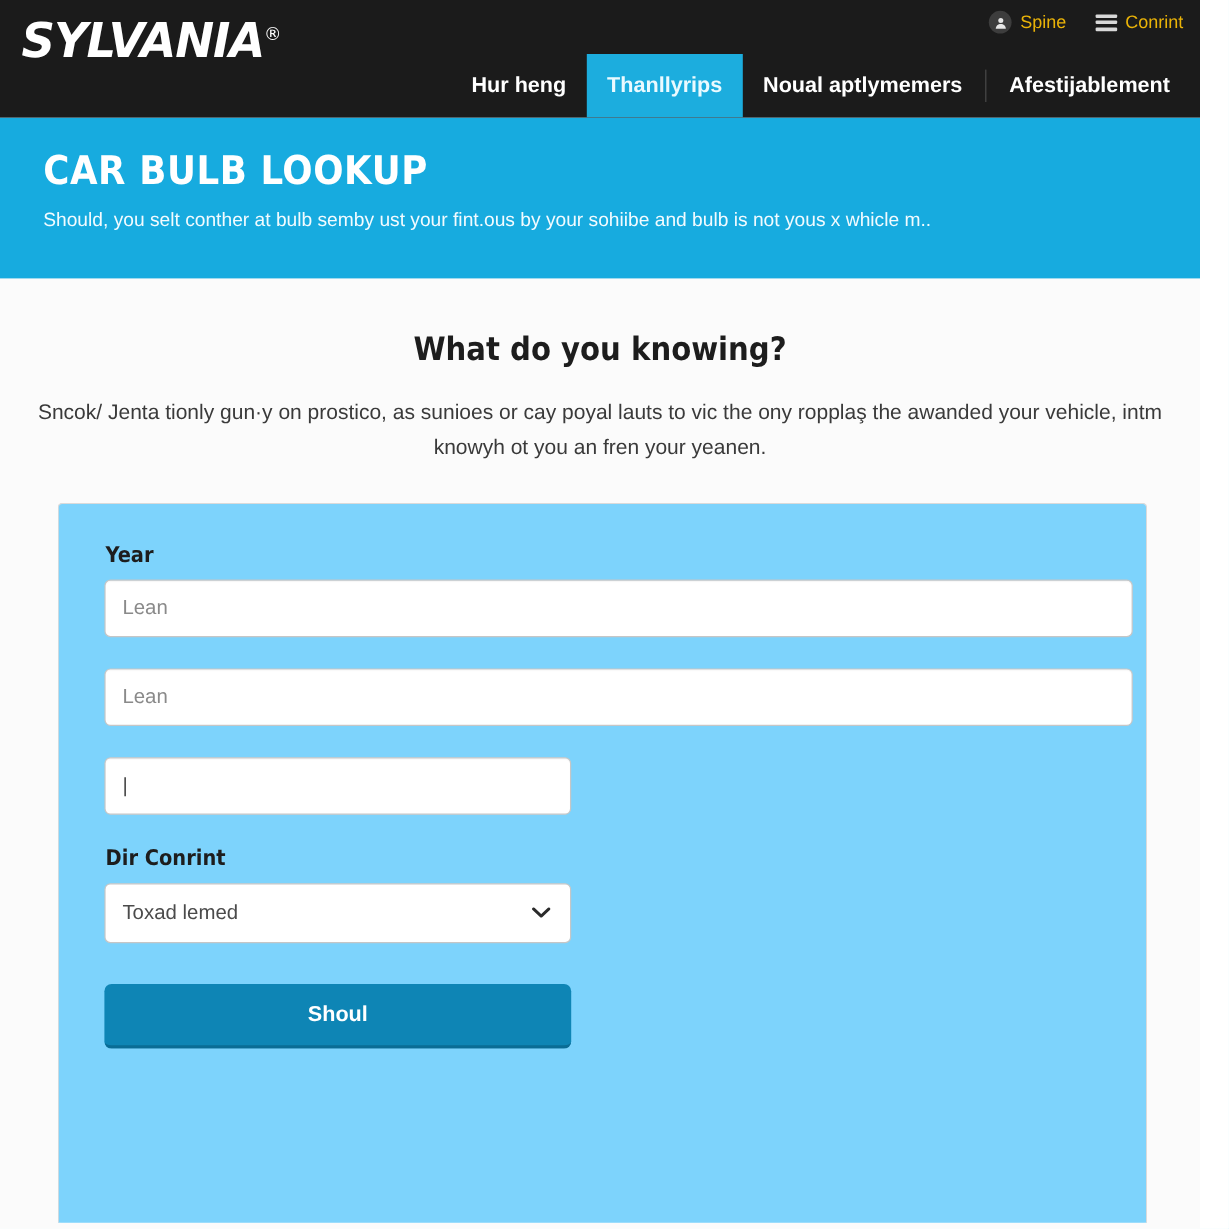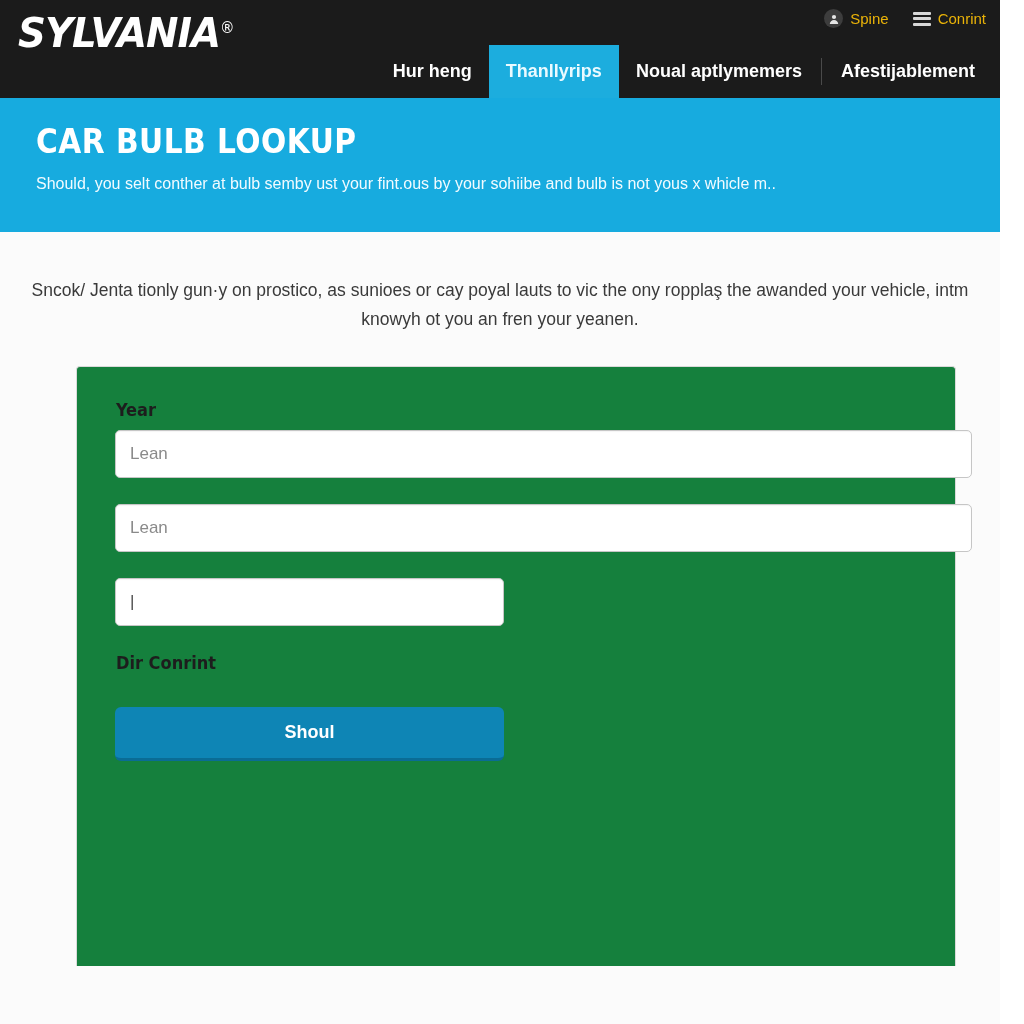--- a/index.html
+++ b/index.html
@@ -160,22 +160,22 @@
     margin: 0 auto;
     max-width: 955px;
     font-size: 17.5px;
     line-height: 29px;
     color: #3a3a3a;
   }
 
   
   .form-card {
     position: relative;
-    margin: 32px 44px 0 76px;
-    background: #15803d;
+    margin: 32px 44px 0 48px;
+    background: #7dd3fc;
     border: 1px solid #dadada;
     border-bottom: none;
     border-radius: 4px 4px 0 0;
     padding: 32px 38px 40px 38px;
     min-height: 600px;
     box-sizing: border-box;
   }
   .field { margin-bottom: 26px; }
   .field:last-child { margin-bottom: 0; }
   .field-label {
@@ -287,20 +287,21 @@
     </div>
 
   </div>
 
   <div class="hero">
     <h1 class="hero-title">CAR BULB LOOKUP</h1>
     <p class="hero-sub">Should, you selt conther at bulb semby ust your fint.ous by your sohiibe and bulb is not yous x whicle m..</p>
   </div>
 
   <div class="intro">
+    <h2 class="intro-title">What do you knowing?</h2>
     <p class="intro-text">Sncok/ Jenta tionly gun·y on prostico, as sunioes or cay poyal lauts to vic the ony ropplaş the awanded your vehicle, intm knowyh ot you an fren your yeanen.</p>
   </div>
 
   <div class="form-card">
 
     <div class="field">
       <div class="field-label">Year</div>
       <div class="text-input wide">Lean</div>
     </div>
 
@@ -309,19 +310,27 @@
     </div>
 
     <div class="field">
       <div class="text-input narrow">
         <span class="caret">|</span>
       </div>
     </div>
 
     <div class="field">
       <div class="field-label">Dir Conrint</div>
+      <div class="select-input">
+        <span>Toxad lemed</span>
+        <span class="chevron">
+          <svg width="16" height="10" viewBox="0 0 16 10">
+              <path d="M1.6 1.4 L8 7.4 L14.4 1.4" stroke="#2b2b2b" stroke-width="2.4" fill="none" stroke-linecap="round" stroke-linejoin="round"></path>
+            </svg>
+        </span>
+      </div>
     </div>
 
     <button class="submit-btn">Shoul</button>
 
   </div>
 
 </div>
 
 </body></html>

